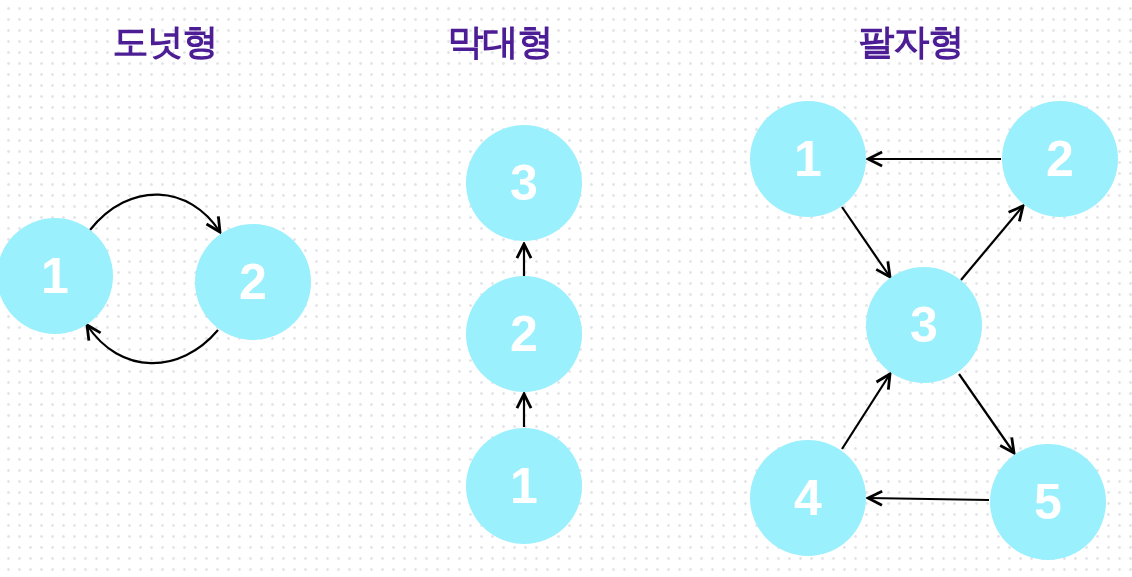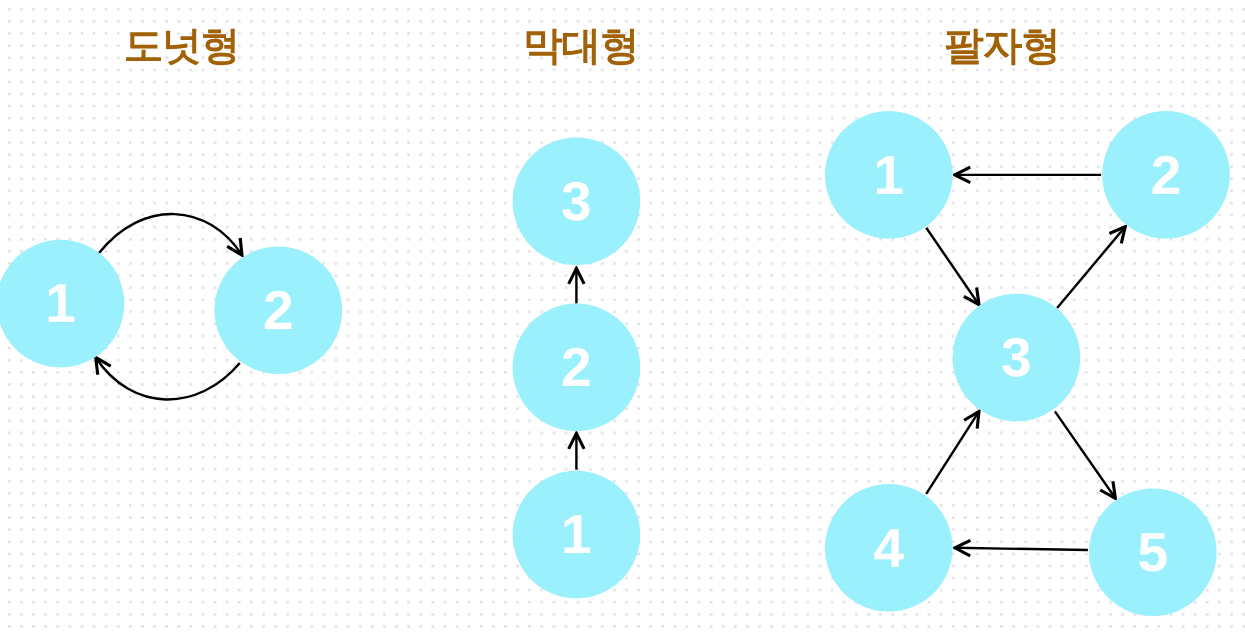--- a/index.html
+++ b/index.html
@@ -6,36 +6,36 @@
   body {
     width: 1132px; height: 577px; overflow: hidden; position: relative;
     background-color: #ffffff;
     background-image: radial-gradient(circle, #e3e5e8 1.3px, transparent 1.5px);
     background-size: 11px 11px;
     background-position: 3px 3px;
     font-family: "Liberation Sans", sans-serif;
   }
   .title {
     position: absolute; top: 18px; width: 200px; margin-left: -100px;
-    text-align: center; font-size: 36px; font-weight: 900; color: #a16207;
+    text-align: center; font-size: 36px; font-weight: 900; color: #4c1d95;
     font-family: "DejaVu Sans", sans-serif; letter-spacing: -1px;
   }
   svg.edges { position: absolute; left: 0; top: 0; }
   .node {
     position: absolute; width: 116px; height: 116px; margin-left: -58px; margin-top: -58px;
     border-radius: 50%; display: flex; align-items: center; justify-content: center;
     color: #ffffff; font-weight: bold; font-size: 50px;
     font-family: "Liberation Sans", sans-serif;
   }
 </style>
 </head>
 <body>
 
 <div class="title" style="left:165px;">도넛형</div>
-<div class="title" style="left:528px;">막대형</div>
+<div class="title" style="left:500px;">막대형</div>
 <div class="title" style="left:911px;">팔자형</div>
 
 <svg class="edges" width="1132" height="577">
   <defs>
     <marker id="arr" viewBox="0 0 10 10" refX="9" refY="5" markerWidth="8" markerHeight="8" orient="auto-start-reverse">
       <path d="M1,1 L9,5 L1,9" fill="none" stroke="#000" stroke-width="1.6"></path>
     </marker>
   </defs>
 
   <path d="M90,230 C130,180 190,185 220,232" fill="none" stroke="#000" stroke-width="2.2" marker-end="url(#arr)"></path>

